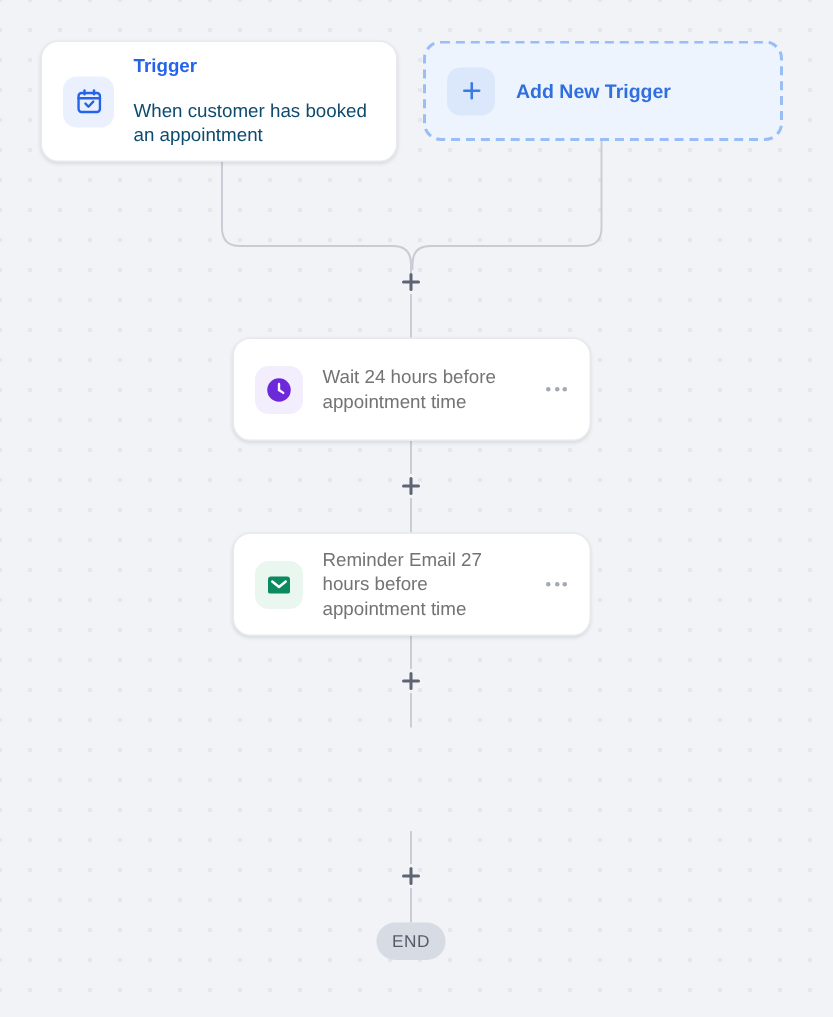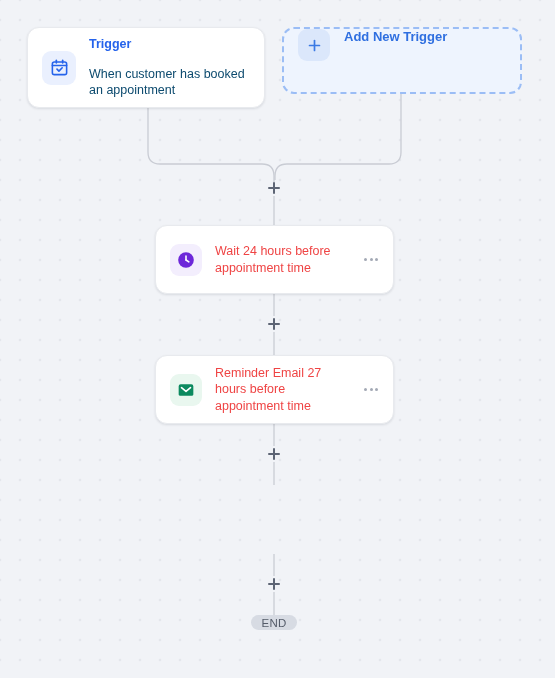--- a/index.html
+++ b/index.html
@@ -83,20 +83,21 @@
     position: absolute;
     left: 282px;
     top: 27px;
     width: 240px;
     height: 67px;
     background: #eef4fe;
     border: 2px dashed #9bbdf5;
     border-radius: 12px;
     box-sizing: border-box;
     display: flex;
+    align-items: center;
     padding: 0 14px;
     cursor: pointer;
   }
   .add-trigger-icon {
     width: 32px;
     height: 32px;
     border-radius: 9px;
     background: #dbe7fb;
     display: flex;
     align-items: center;
@@ -134,21 +135,21 @@
     justify-content: center;
     flex: 0 0 auto;
     margin-right: 13px;
   }
   .icon-wait   { background: #f3eefd; }
   .icon-email  { background: #e9f7ef; }
   .icon-sms    { background: #e9f7ef; }
 
   .step-label {
     flex: 1 1 auto;
-    color: #ef4444;
+    color: #737373;
     font-size: 12.5px;
     line-height: 1.32;
     padding-right: 6px;
   }
   .step-menu {
     flex: 0 0 auto;
     width: 20px;
     height: 20px;
     display: flex;
     align-items: center;
@@ -192,21 +193,21 @@
     width: 2px;
     height: 12px;
   }
 
   
   .end-badge {
     position: absolute;
     left: 251px;
     top: 615px;
     width: 46px;
-    height: 15px;
+    height: 25px;
     background: #d7dbe3;
     border-radius: 13px;
     display: flex;
     align-items: center;
     justify-content: center;
     color: #545b69;
     font-size: 11.5px;
     letter-spacing: 0.3px;
     box-sizing: border-box;
   }

